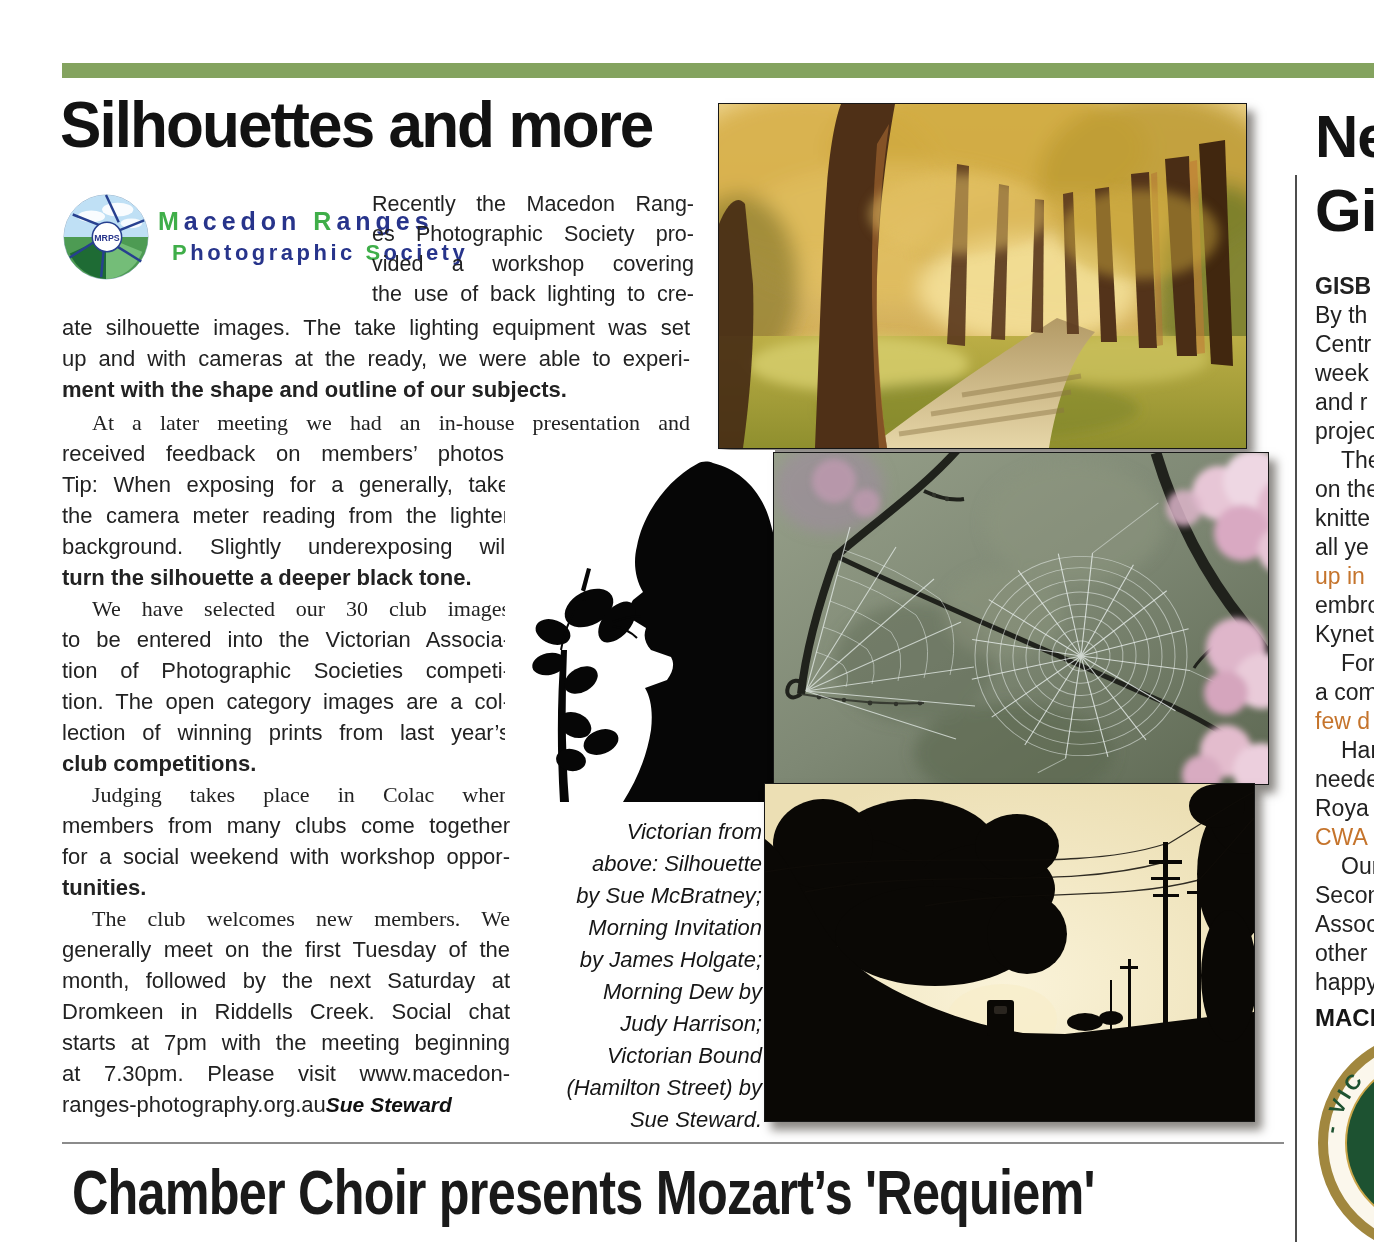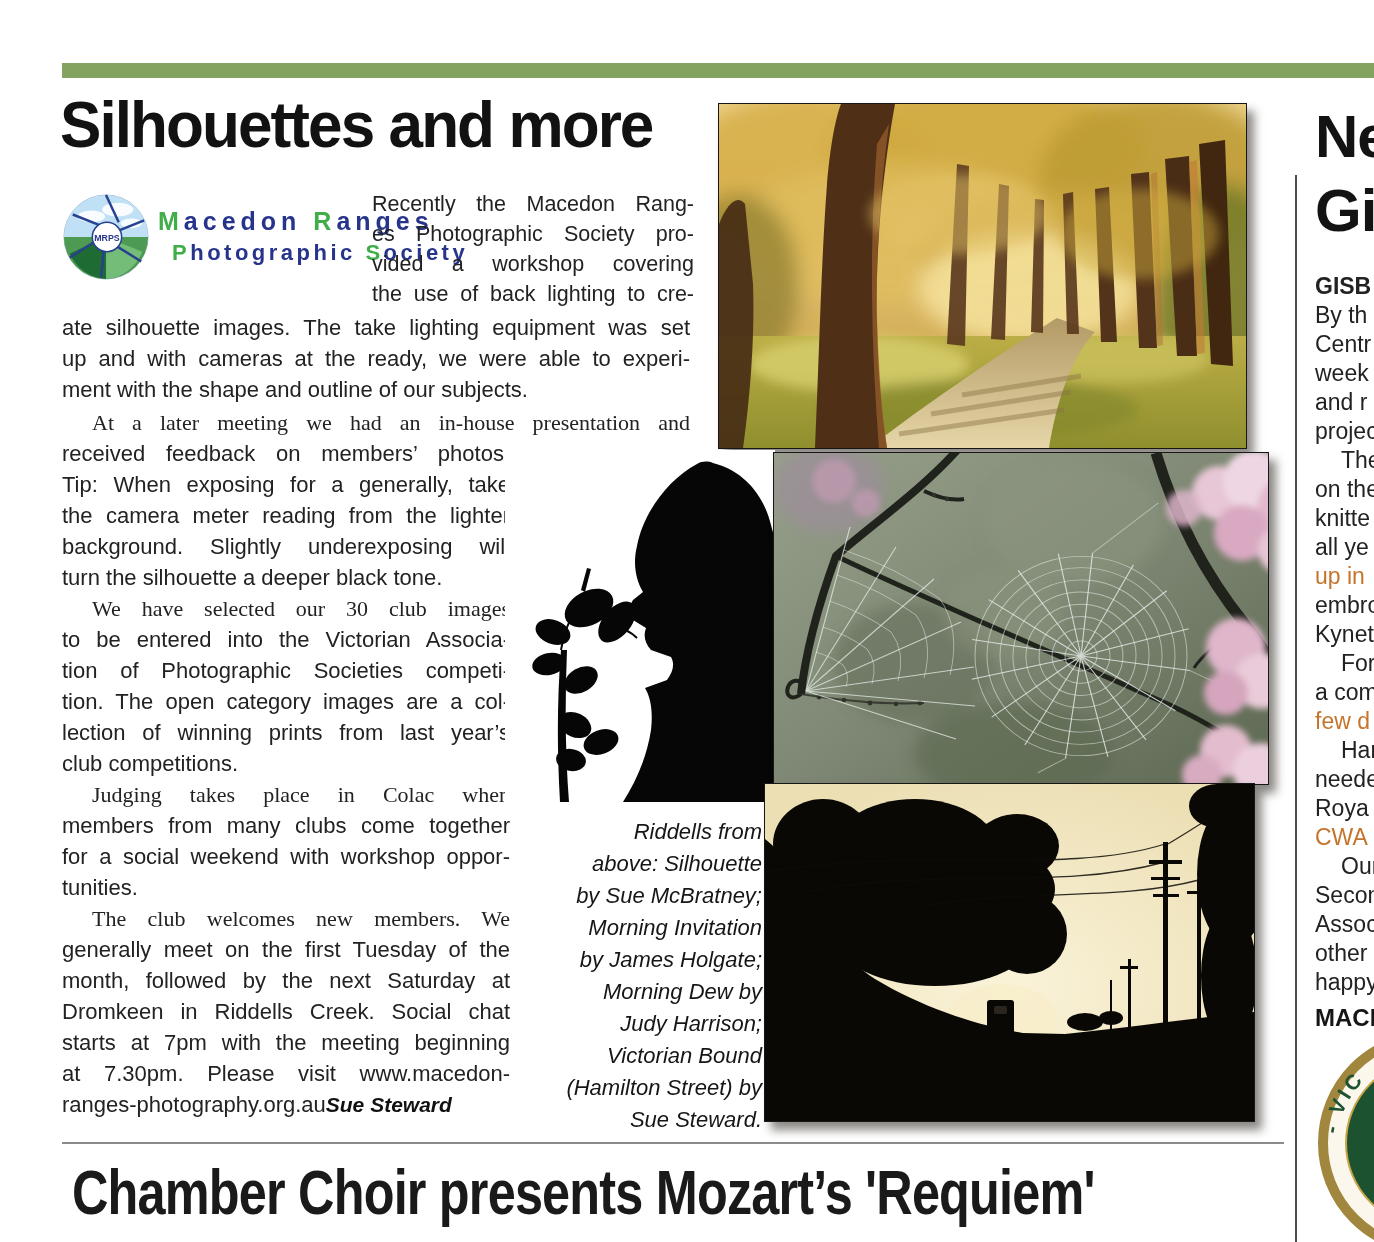--- a/index.html
+++ b/index.html
@@ -11,21 +11,21 @@
   
   .mrps{position:absolute;left:62px;top:193px;width:300px;height:96px;}
   .mrps svg{position:absolute;left:0;top:0;}
   .mrpsl1{position:absolute;left:96px;top:14px;font-size:25px;font-weight:700;letter-spacing:5px;white-space:nowrap;}
   .mrpsl2{position:absolute;left:110px;top:47px;font-size:22px;font-weight:700;letter-spacing:3.5px;white-space:nowrap;}
   .lg{color:#3fae49;} .lnv{color:#27348b;}
   
   .tb{position:absolute;font-size:22px;color:#222;}
   .tb .ln{height:31px;line-height:31px;}
   .j{text-align:justify;text-align-last:justify;}
-  .lft{text-align:center;text-align-last:left;}
+  .lft{text-align:center;text-align-last:left;font-weight:bold;}
   .ind{text-indent:30px;font-family:Liberation Serif, serif;}
   .intro{left:372px;top:189px;width:322px;font-size:21.5px;}
   .intro .ln{height:30px;line-height:30px;}
   .wide{left:62px;top:312px;width:628px;}
   .para2{left:62px;top:407px;width:628px;}
   .narrow{left:62px;top:438px;width:448px;}
   .sigrow{display:flex;justify-content:flex-start;align-items:baseline;}
   .sig{font-weight:700;font-style:italic;font-size:21px;color:#111;}
   
   .caption{position:absolute;left:538px;top:816px;width:224px;font-size:22px;font-style:italic;
@@ -126,21 +126,21 @@
     <div class="ln j">Dromkeen in Riddells Creek. Social chat</div>
     <div class="ln j">starts at 7pm with the meeting beginning</div>
     <div class="ln j">at 7.30pm. Please visit www.macedon-</div>
     <div class="ln sigrow">
       <span>ranges-photography.org.au</span>
       <span class="sig">Sue Steward</span>
     </div>
   </div>
 
   <div class="caption">
-    <div class="ln">Riddells from</div>
+    <div class="ln">Victorian from</div>
     <div class="ln">above: Silhouette</div>
     <div class="ln">by Sue McBratney;</div>
     <div class="ln">Morning Invitation</div>
     <div class="ln">by James Holgate;</div>
     <div class="ln">Morning Dew by</div>
     <div class="ln">Judy Harrison;</div>
     <div class="ln">Victorian Bound</div>
     <div class="ln">(Hamilton Street) by</div>
     <div class="ln">Sue Steward.</div>
   </div>

